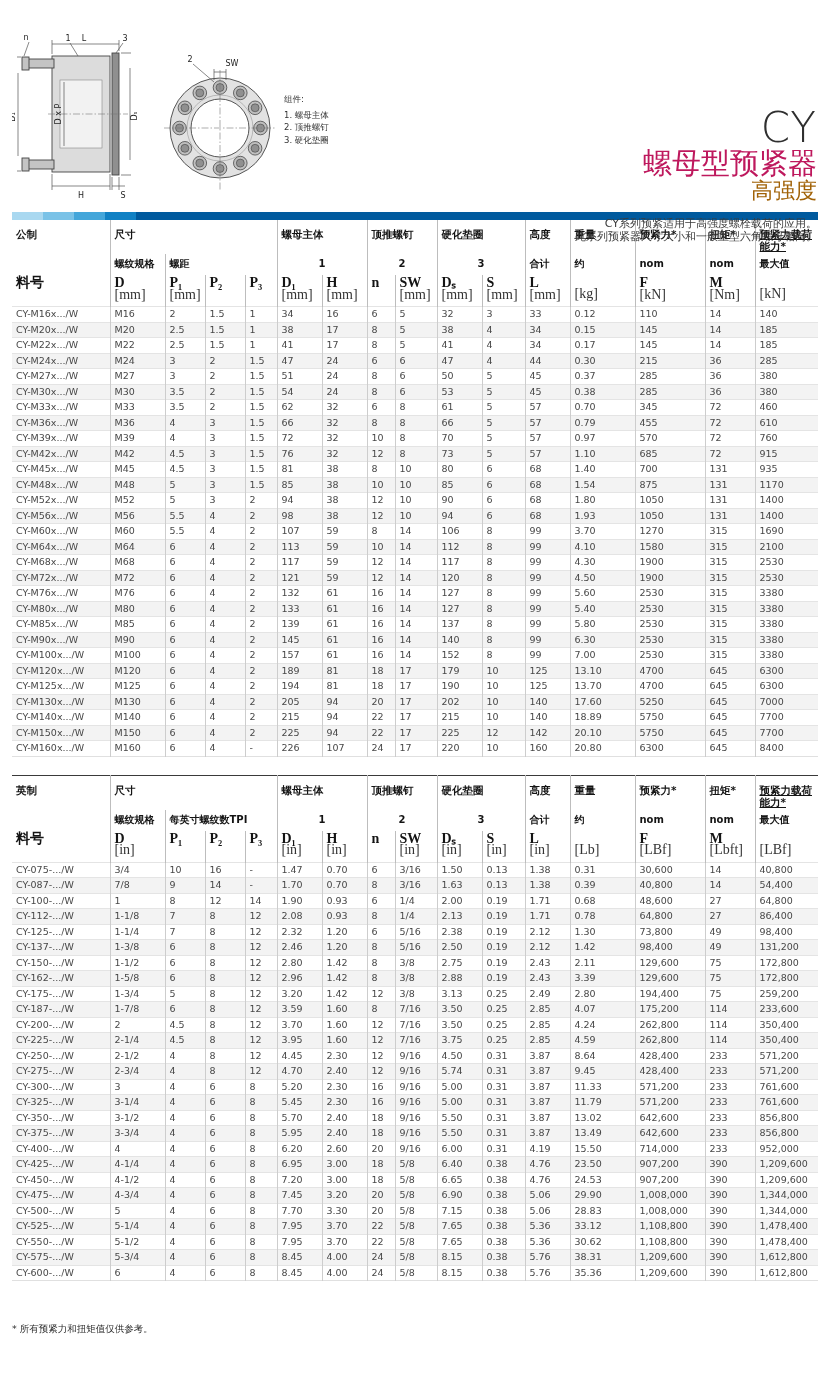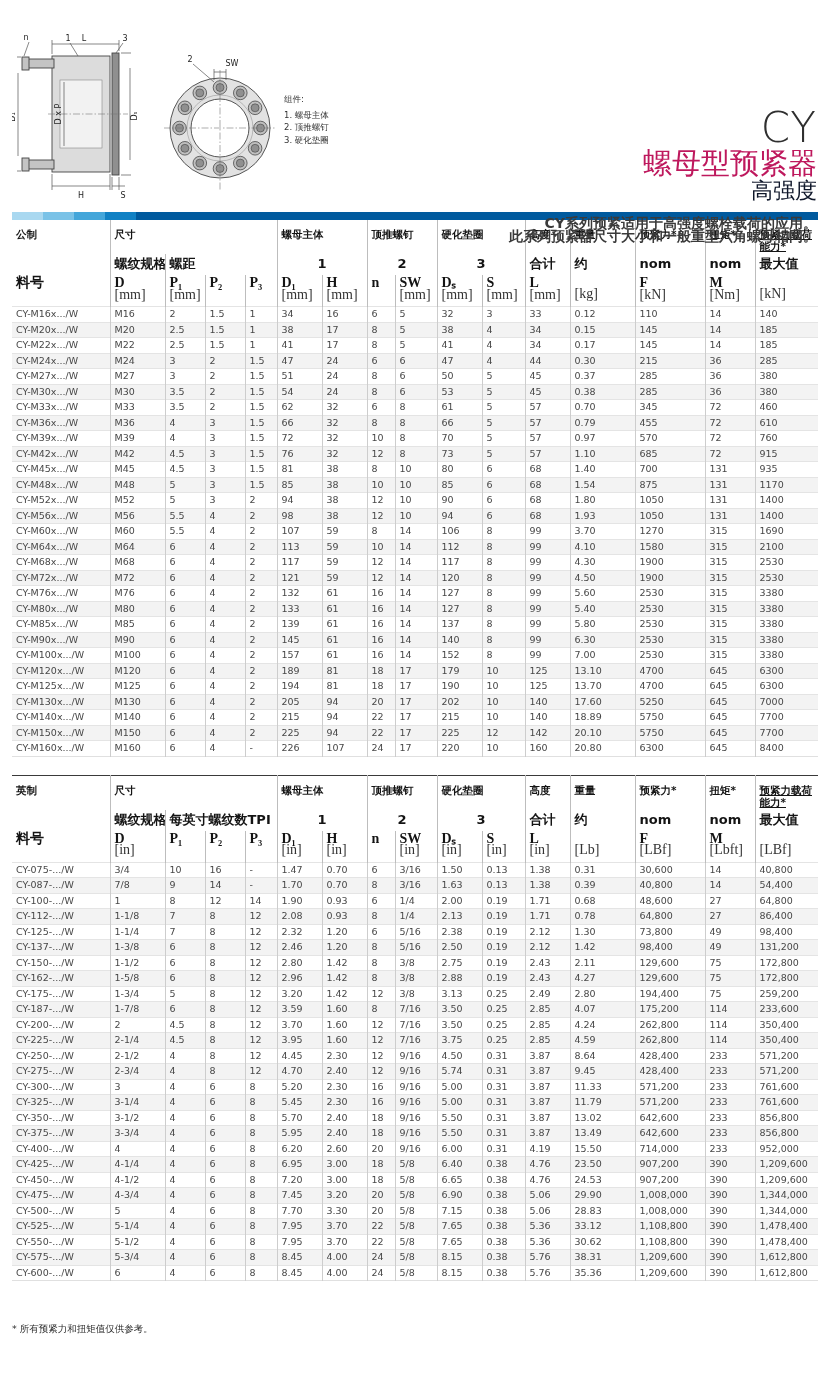--- a/index.html
+++ b/index.html
@@ -10,37 +10,37 @@
   }
   
   .top{position:relative;height:212px;}
   .svg-section{position:absolute;left:12px;top:28px;}
   .svg-front{position:absolute;left:158px;top:36px;}
   .legend{position:absolute;left:284px;top:93px;font-size:8.5px;line-height:12.5px;color:#333;}
   .legend .lg-title{margin-bottom:3px;}
   .title-block{position:absolute;right:13px;top:58px;text-align:right;color:#373737;margin-top:48px;}
   .t-series{font-size:42px;font-weight:300;line-height:44px;letter-spacing:1px;color:#2f2f2f;}
   .t-type{font-size:29px;line-height:27px;font-weight:400;color:#be185d;}
-  .t-grade{font-size:22px;line-height:27px;font-weight:400;color:#0f172a;}
-  .t-desc{margin-top:13px;font-size:14px;line-height:13px;color:#3a3a3a;font-weight:bold;}
+  .t-grade{font-size:22px;line-height:27px;font-weight:400;color:#a16207;}
+  .t-desc{margin-top:13px;font-size:11px;line-height:13px;color:#3a3a3a;}
   
   .bar{display:flex;height:8px;margin:0 12px;}
   .bar .s1{width:31px;background:#a9d8f0;}
   .bar .s2{width:31px;background:#7ac2e7;}
   .bar .s3{width:31px;background:#44a6da;}
   .bar .s4{width:31px;background:#1181c4;}
   .bar .smain{flex:1;background:#005a9e;}
   
   table.data{width:806px;margin:0 12px;border-collapse:collapse;table-layout:fixed;border-bottom:1px solid #e0e0e0;}
   table.imperial{margin-top:18px;border-top:1px solid #3a3a3a;}
   .data th,.data td{text-align:left;padding:2px 4px;overflow:hidden;white-space:nowrap;}
   .data thead th{color:#141414;}
   tr.g th{font-size:10.5px;font-weight:bold;vertical-align:top;padding-top:8px;line-height:12px;margin-top:28px;}
   tr.g th.wrap{white-space:normal;text-decoration:underline;}
-  tr.sub th{font-size:13px;font-weight:bold;vertical-align:top;padding-top:4px;padding-bottom:5px;line-height:12px;margin-top:40px;}
+  tr.sub th{font-size:10px;font-weight:bold;vertical-align:top;padding-top:4px;padding-bottom:5px;line-height:12px;margin-top:40px;}
   tr.sub th.ctr{text-align:center;}
   tr.colrow th{font-size:14px;vertical-align:top;padding-bottom:6px;line-height:11.5px;font-family:Liberation Serif, serif;}
   tr.colrow th .cl{font-weight:bold;min-height:11px;}
   tr.colrow th .cu{font-weight:normal;color:#333;}
   .gb{border-left:1px solid #bdbdbd;}
   tr.colrow th + th{border-left:1px solid #bdbdbd;}
   tbody td + td{border-left:1px solid #cdcdcd;}
   tbody tr{border-top:1px solid #e4e4e4;}
   tbody tr:nth-child(even){background:#f3f3f3;}
   tbody td{font-size:9.5px;color:#474747;line-height:10.5px;}
@@ -1056,21 +1056,21 @@
         <td>6</td>
         <td>8</td>
         <td>12</td>
         <td>2.96</td>
         <td>1.42</td>
         <td>8</td>
         <td>3/8</td>
         <td>2.88</td>
         <td>0.19</td>
         <td>2.43</td>
-        <td>4.27</td>
+        <td>3.39</td>
         <td>129,600</td>
         <td>75</td>
         <td>172,800</td>
       </tr>
       <tr>
         <td>CY-175-.../W</td>
         <td>1-3/4</td>
         <td>5</td>
         <td>8</td>
         <td>12</td>

